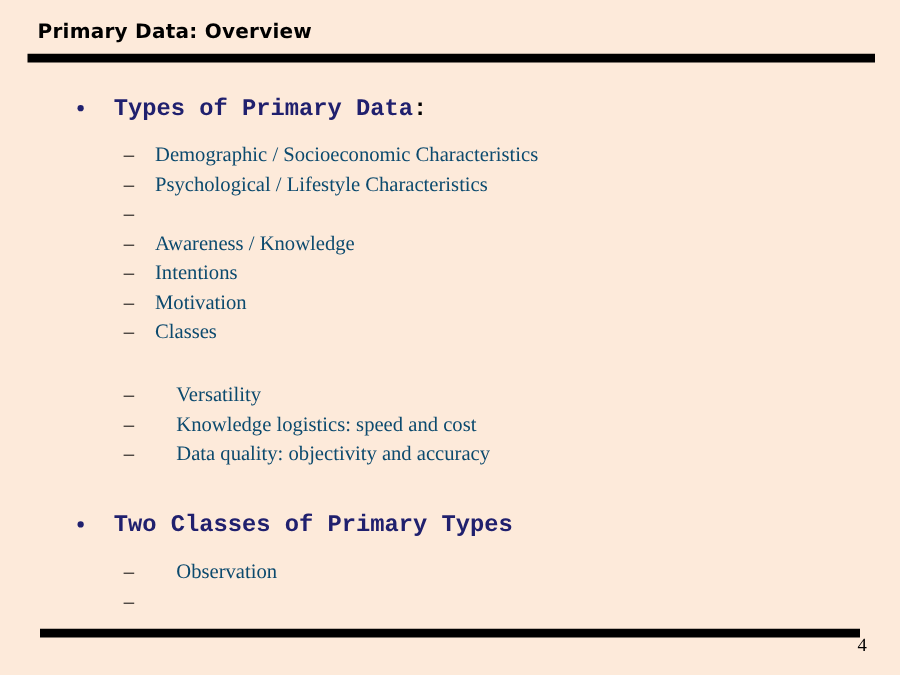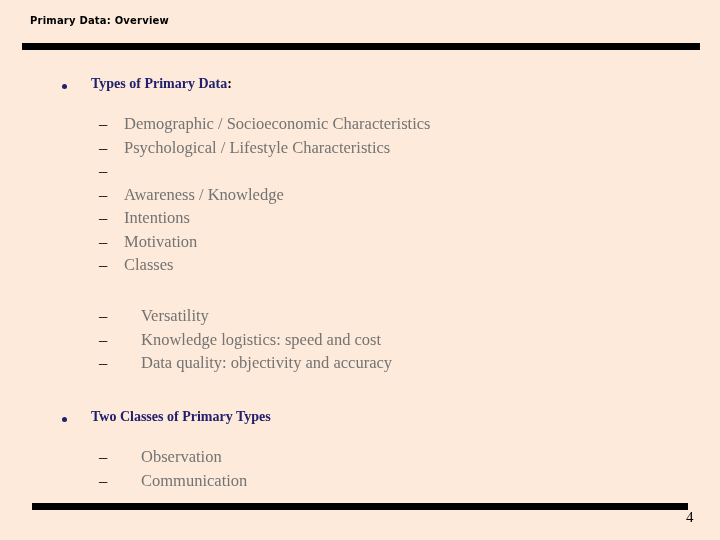--- a/index.html
+++ b/index.html
@@ -18,21 +18,21 @@
     width: 720px;
     height: 540px;
     background: #fdeada;
   }
   
   .slide-title {
     position: absolute;
     left: 30px;
     top: 15px;
     font-family: "DejaVu Sans", "Liberation Sans", sans-serif;
-    font-size: 10px;
+    font-size: 16px;
     font-weight: bold;
     color: #000000;
     letter-spacing: 0.2px;
     white-space: nowrap;
   }
   
   .rule-top {
     position: absolute;
     left: 22px;
     top: 43px;
@@ -64,24 +64,25 @@
     top: 4px;
     width: 5px;
     height: 5px;
     border-radius: 50%;
     background: #20206e;
   }
   .lvl1 .heading {
     position: absolute;
     left: 91px;
     top: -4px;
-    font-size: 14px;
+    font-size: 19px;
     font-weight: bold;
     color: #20206e;
     white-space: nowrap;
+    font-family: Liberation Mono, monospace;
   }
   .lvl1 .heading .tail {
     color: #000000;
   }
   .lvl1 .heading .tail-navy {
     color: #20206e;
   }
   .lvl2 {
     position: relative;
     height: 23.5px;
@@ -90,21 +91,21 @@
     position: absolute;
     top: 0;
     font-size: 16.5px;
     color: #000000;
     line-height: 23.5px;
   }
   .lvl2 .text {
     position: absolute;
     top: 0;
     font-size: 16.5px;
-    color: #737373;
+    color: #0c4a6e;
     line-height: 23.5px;
     white-space: nowrap;
   }
   
   .ind-a .dash { left: 99px; }
   .ind-a .text { left: 124px; }
   .ind-b .dash { left: 99px; }
   .ind-b .text { left: 141px; }
   
   .page-number {
@@ -180,21 +181,20 @@
       <span class="bullet"></span>
       <span class="heading"><span>Two Classes of Primary Types</span><span class="tail-navy"></span></span>
     </div>
     <div style="height:8px;"></div>
     <div class="lvl2 ind-b">
       <span class="dash">–</span>
       <span class="text">Observation</span>
     </div>
     <div class="lvl2 ind-b">
       <span class="dash">–</span>
-      <span class="text">Communication</span>
     </div>
   </div>
 
   <div class="rule-bottom"></div>
 
   <div class="page-number">4</div>
 
 </div>
 
 </body></html>

